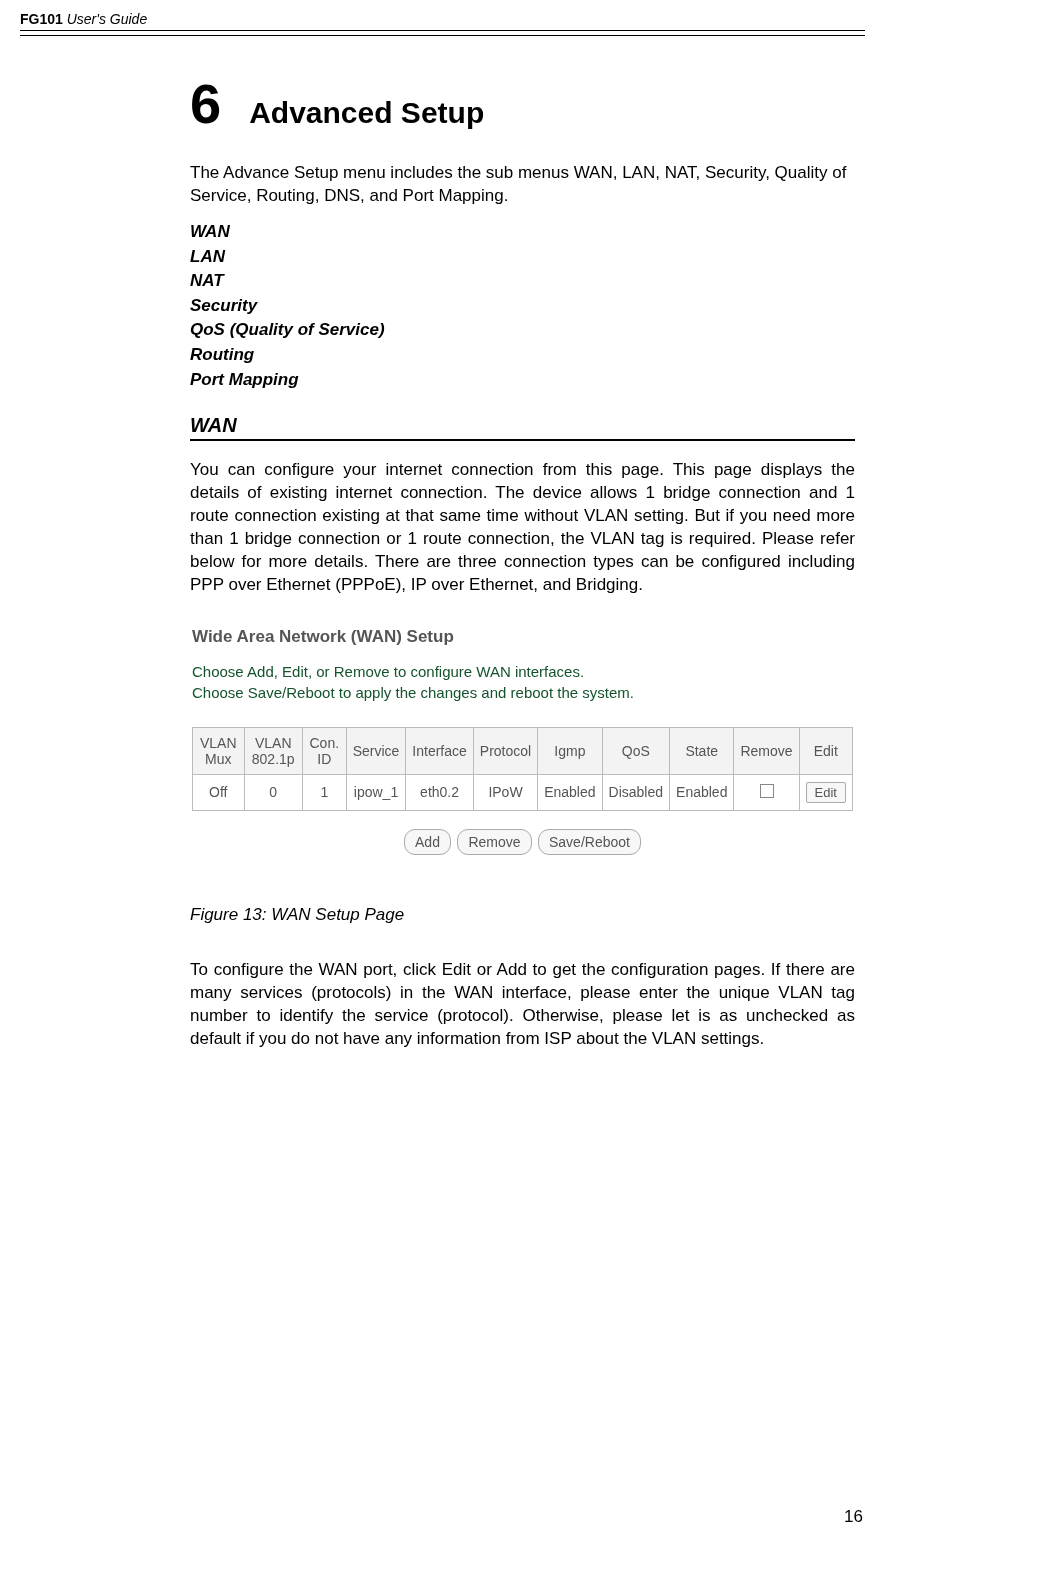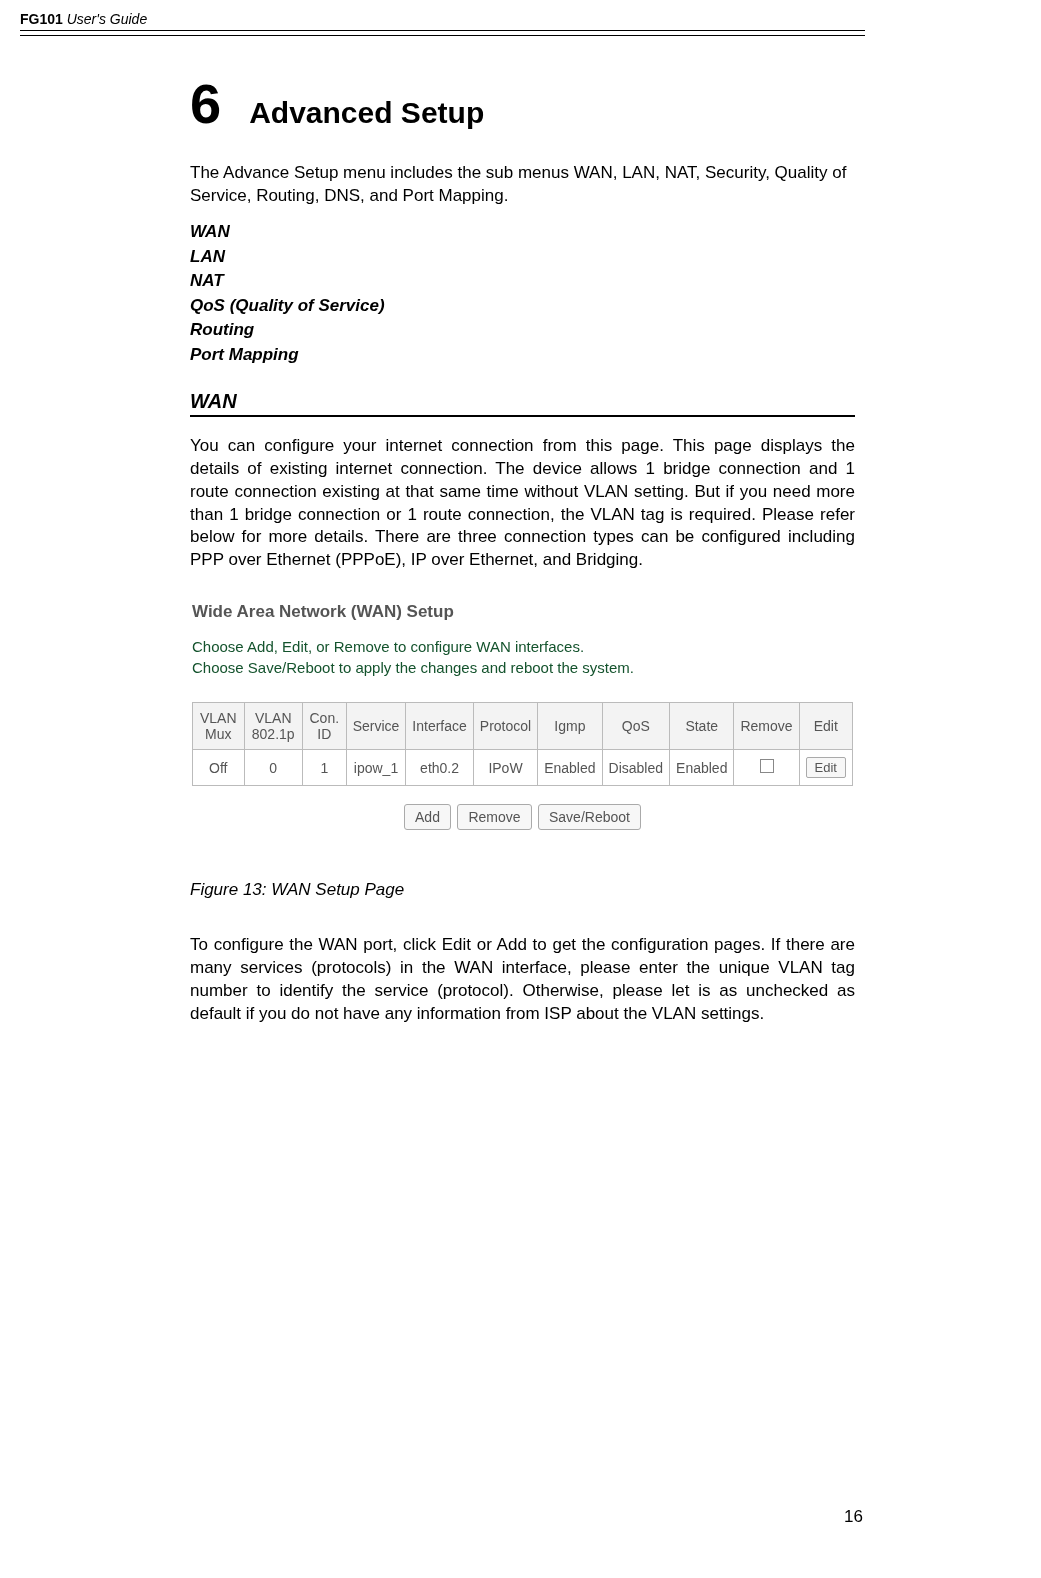--- a/index.html
+++ b/index.html
@@ -116,21 +116,21 @@
   .wan-table th {
     background: #f3f3f3;
   }
   .btn-row {
     text-align: center;
     margin-top: 18px;
   }
   .fake-btn {
     display: inline-block;
     border: 1px solid #aaa;
-    border-radius: 3px;
+    border-radius: 11px;
     padding: 4px 10px;
     font-size: 14px;
     color: #555;
     background: #f7f7f7;
     margin: 0 1px;
   }
   .fake-checkbox {
     display: inline-block;
     width: 12px;
     height: 12px;
@@ -178,20 +178,21 @@
       <span class="chapter-number">6</span>
       <span class="chapter-title">Advanced Setup</span>
     </div>
 
     <div class="intro-para">The Advance Setup menu includes the sub menus WAN, LAN, NAT, Security, Quality of Service, Routing, DNS, and Port Mapping.</div>
 
     <div class="menu-list">
       <div>WAN</div>
       <div>LAN</div>
       <div>NAT</div>
+      <div>Security</div>
       <div>QoS (Quality of Service)</div>
       <div>Routing</div>
       <div>Port Mapping</div>
     </div>
 
     <div class="sub-heading-wrap">
       <div class="sub-heading">WAN</div>
     </div>
 
     <div class="body-para">You can configure your internet connection from this page. This page displays the details of existing internet connection. The device allows 1 bridge connection and 1 route connection existing at that same time without VLAN setting. But if you need more than 1 bridge connection or 1 route connection, the VLAN tag is required. Please refer below for more details. There are three connection types can be configured including PPP over Ethernet (PPPoE), IP over Ethernet, and Bridging.</div>

